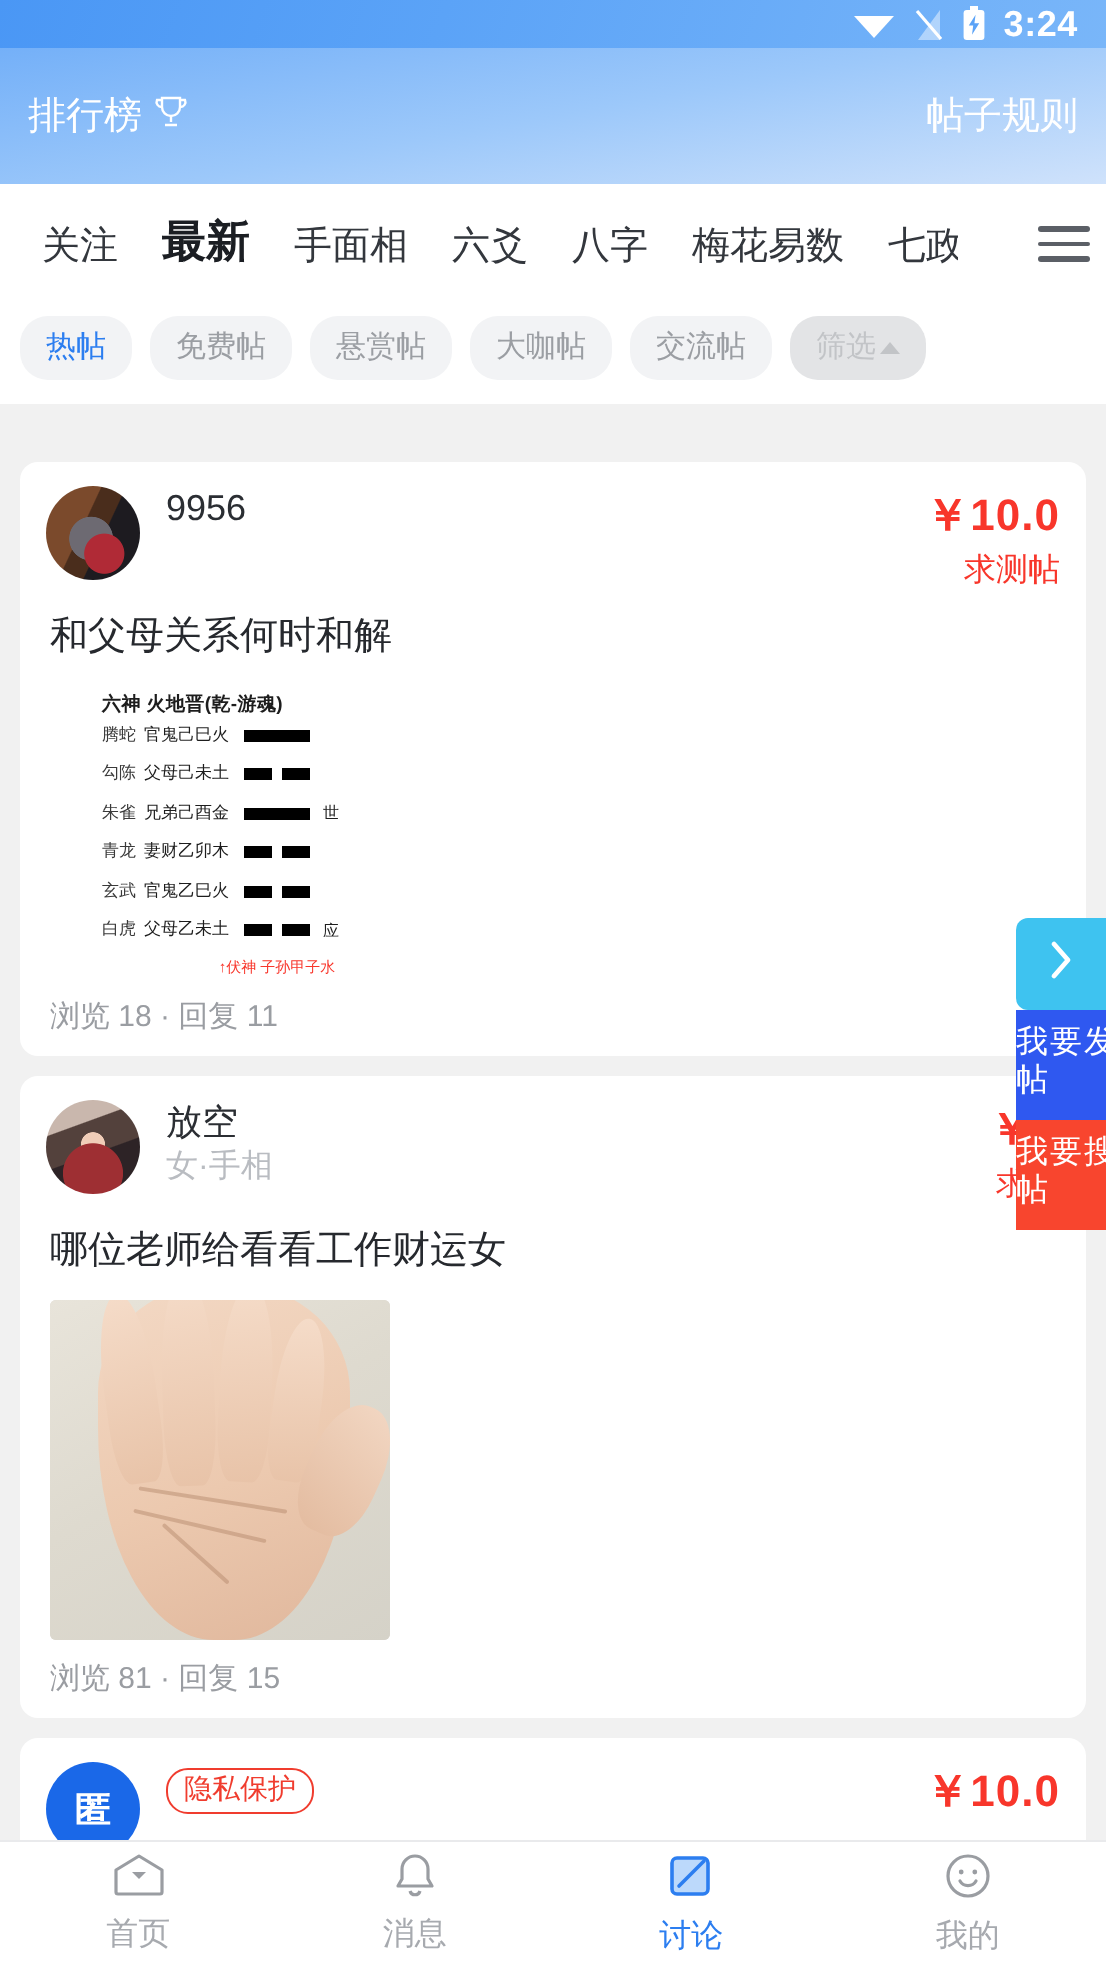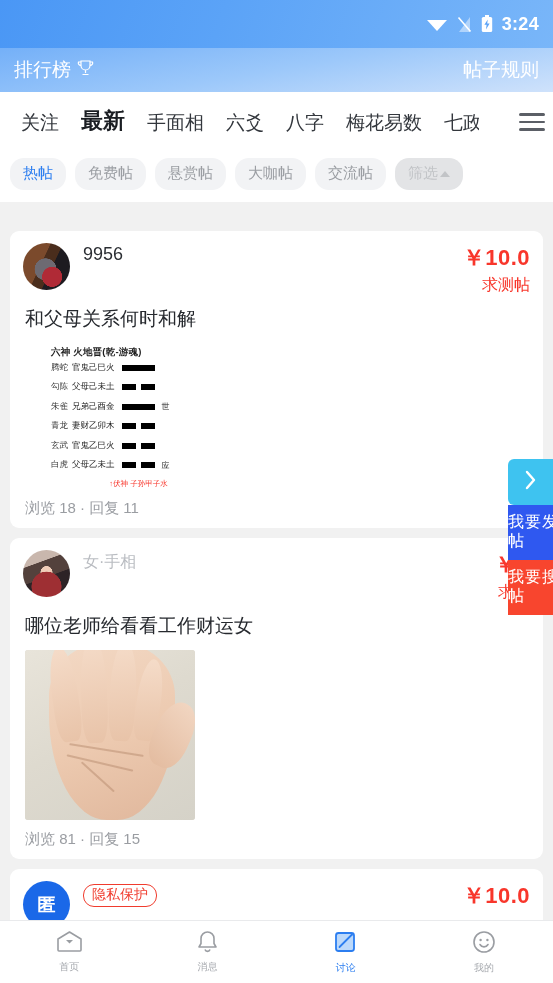--- a/index.html
+++ b/index.html
@@ -6,31 +6,31 @@
   html,body { width:553px; height:983px; overflow:hidden; }
   body {
     font-family:"Liberation Sans","DejaVu Sans",sans-serif;
     background:#f1f1f1;
     -webkit-font-smoothing:antialiased;
   }
   .phone { position:relative; width:553px; height:983px; overflow:hidden; background:#f1f1f1; }
 
   
   .statusbar {
-    height:48px; width:100%;
+    height:24px; width:100%;
     background:linear-gradient(110deg,#4a97f5 0%,#5ba3f7 40%,#79b6f9 100%);
     display:flex; align-items:center; justify-content:flex-end;
     padding-right:14px; gap:9px;
   }
   .st-ic { display:flex; align-items:center; }
   .clock { color:#fff; font-size:18px; font-weight:bold; letter-spacing:.3px; }
 
   
   .header {
-    height:44px; width:100%;
+    height:68px; width:100%;
     background:linear-gradient(170deg,#74b0f8 0%,#9cc8fa 50%,#cfe2fb 100%);
     display:flex; align-items:center; justify-content:space-between;
     padding:0 14px;
   }
   .hdr-left { display:flex; align-items:center; gap:6px; }
   .hdr-txt { color:#ffffff; font-size:19px; }
   .hdr-right { color:#ffffff; font-size:19px; }
 
   
   .tabbar {
@@ -134,21 +134,21 @@
   }
   .side-blue { background:#2f58f0; }
   .side-red { background:#f8452e; }
 
   
   .bottomnav {
     position:absolute; bottom:0; left:0; right:0; height:63px; background:#fff;
     border-top:1px solid #e9eaec; display:flex; align-items:center;
   }
   .navitem { flex:1; display:flex; flex-direction:column; align-items:center; gap:3px; }
-  .navlabel { font-size:10px; color:#a7aaaf; }
+  .navlabel { font-size:16px; color:#a7aaaf; }
   .navitem.active .navlabel { color:#2c7ef0; }
 </style>
 </head>
 <body>
 
 <div class="phone">
 
   <div class="statusbar">
     <span class="st-ic">
       <svg width="22" height="16" viewBox="0 0 22 16">
@@ -305,20 +305,21 @@
         <div class="hex-foot">↑伏神 子孙甲子水</div>
       </div>
 
       <div class="stats">浏览 18 · 回复 11</div>
     </div>
 
     <div class="card">
       <div class="card-head">
         <div class="avatar av2"></div>
         <div class="name-wrap">
+          <div class="uname">放空</div>
           <div class="umeta">女·手相</div>
         </div>
         <div class="price-wrap">
           <div class="price">￥0</div>
           <div class="ptype">求测</div>
         </div>
       </div>
       <div class="post-title">哪位老师给看看工作财运女</div>
 
       <div class="photo">

